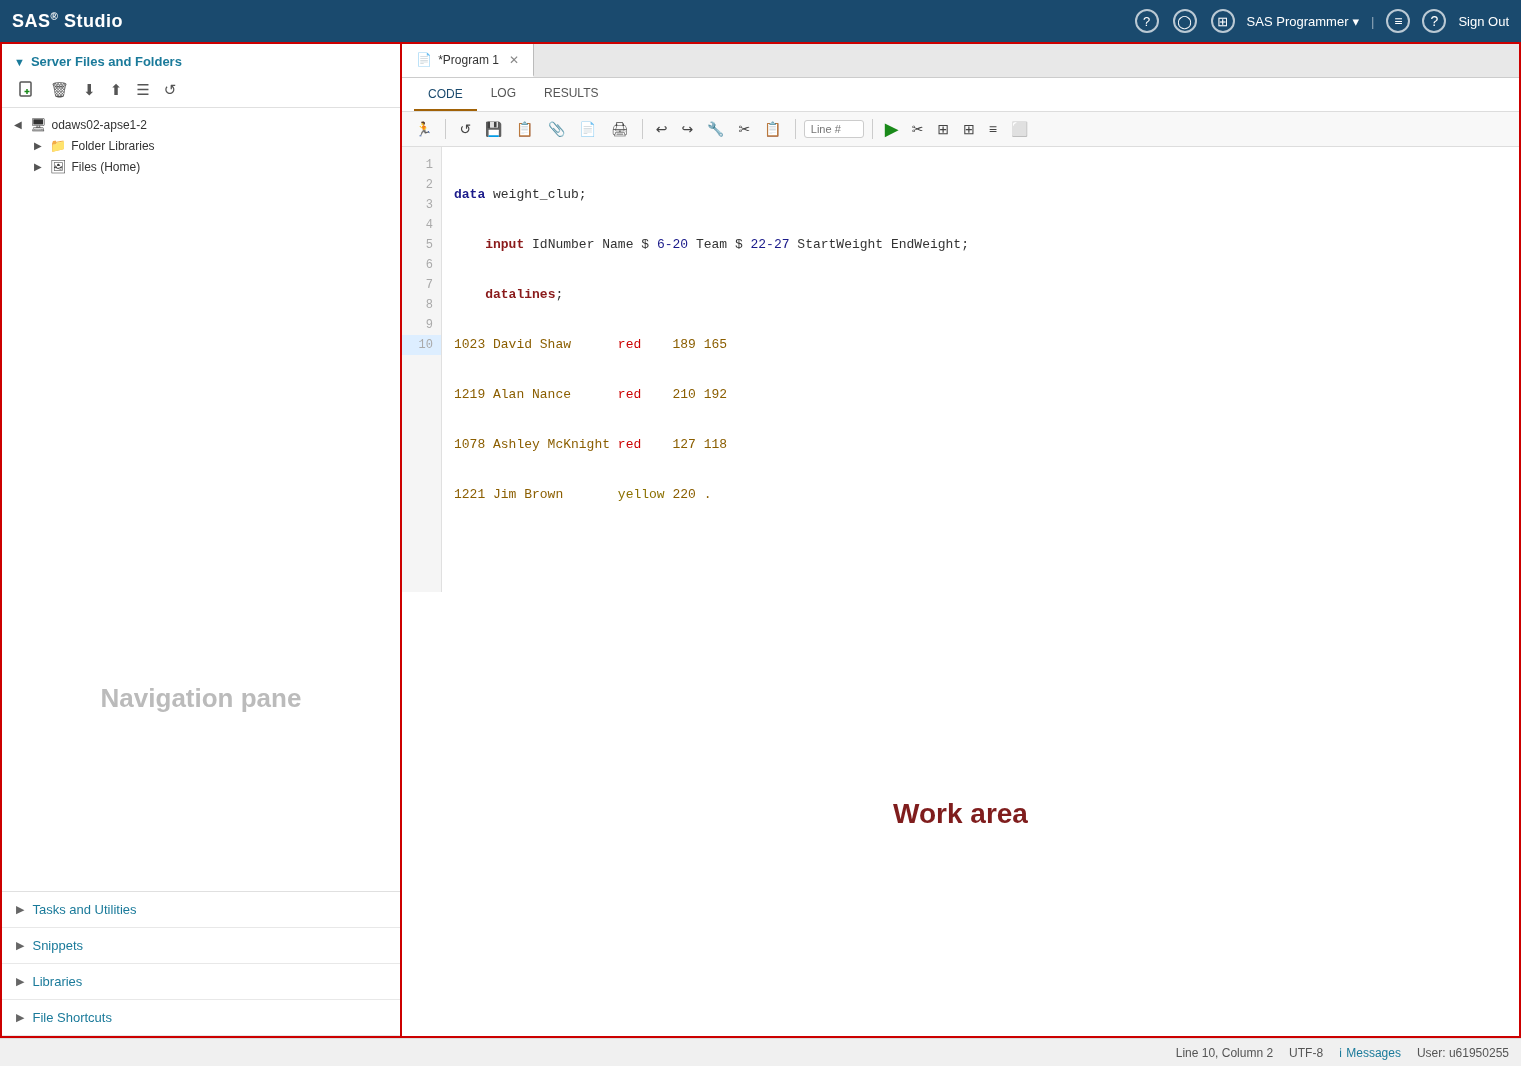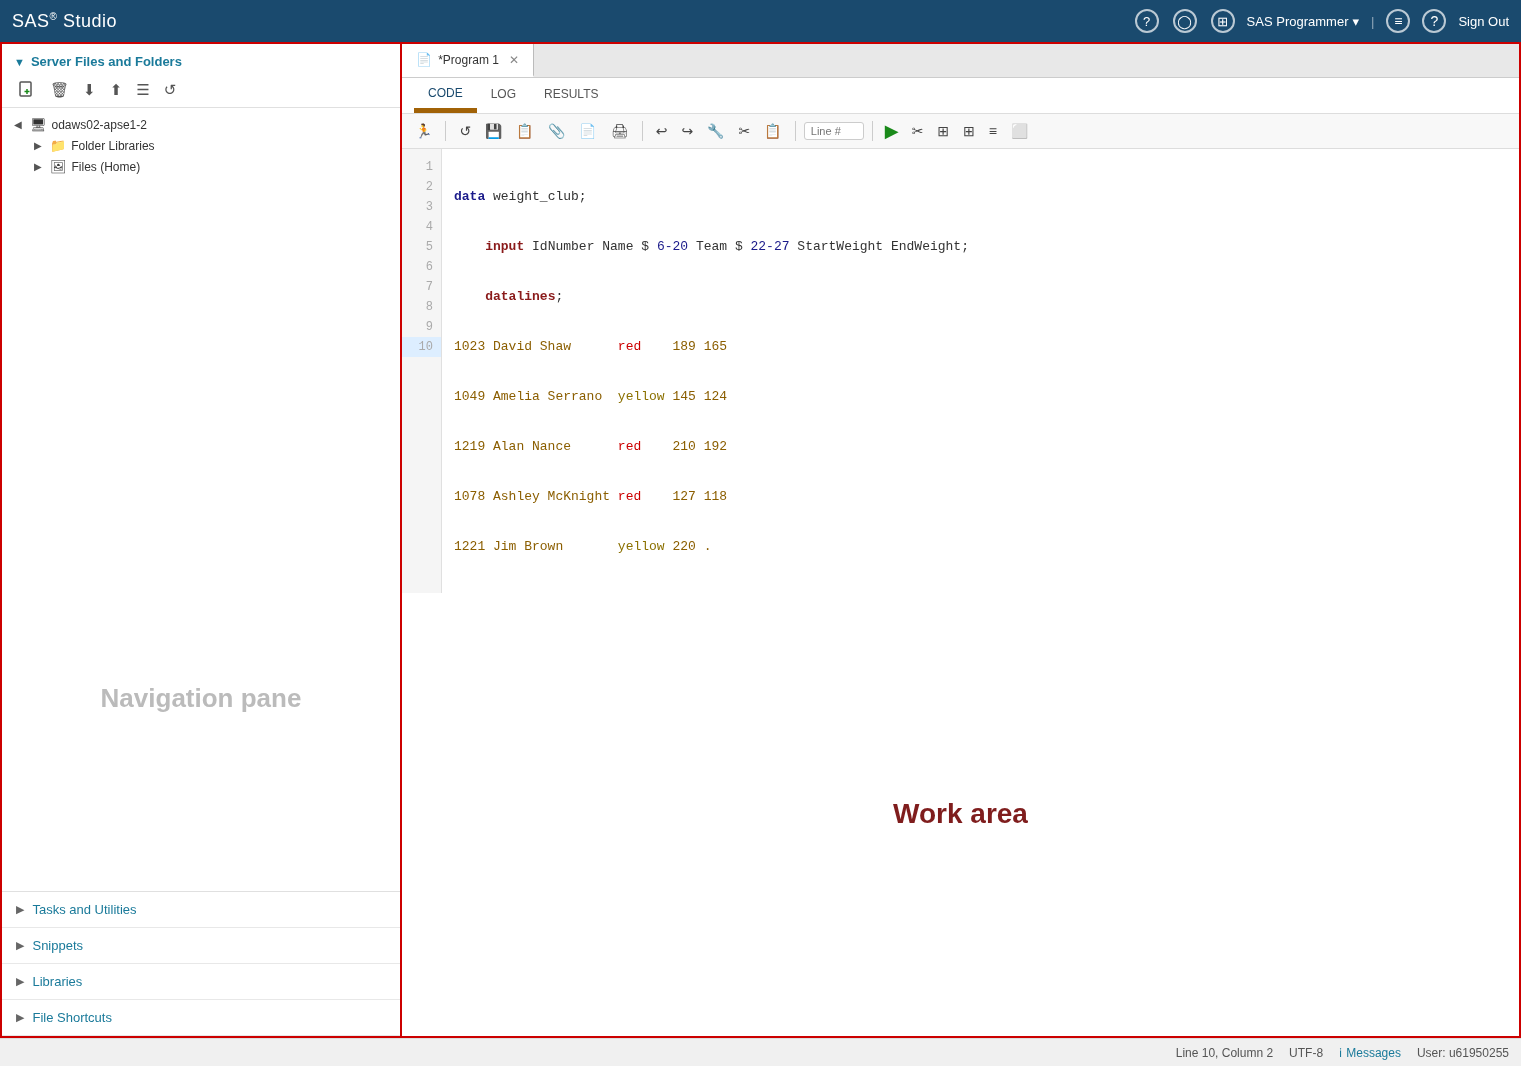--- a/index.html
+++ b/index.html
@@ -10,21 +10,21 @@
       background: #1a4a6e;
       color: white;
       height: 42px;
       display: flex;
       align-items: center;
       padding: 0 12px;
       gap: 12px;
     }
     .top-bar-logo {
       font-size: 18px;
-      font-weight: normal;
+      font-weight: bold;
       color: white;
       letter-spacing: 0.5px;
       text-align: right;
     }
     .top-bar-logo sup { font-size: 10px; }
     .top-bar-spacer { flex: 1; }
     .top-bar-icons { display: flex; align-items: center; gap: 14px; }
     .top-bar-icon {
       width: 24px; height: 24px;
       border-radius: 50%;
@@ -159,21 +159,21 @@
     .code-tab {
       padding: 8px 14px;
       cursor: pointer;
       font-size: 12px;
       color: #555;
       border-bottom: 3px solid transparent;
       font-weight: 500;
     }
     .code-tab.active {
       color: #1a4a6e;
-      border-bottom: 5px solid #a16207;
+      border-bottom: 2px solid #a16207;
     }
 
     .editor-toolbar {
       display: flex;
       align-items: center;
       padding: 4px 8px;
       gap: 4px;
       border-bottom: 1px solid #ddd;
       background: #f8f8f8;
     }
@@ -427,21 +427,20 @@
         <div class="line-number">7</div>
         <div class="line-number">8</div>
         <div class="line-number">9</div>
         <div class="line-number highlighted">10</div>
       </div>
       <div class="code-content">
         <div class="code-line"><span class="kw-data">data</span><span class="code-normal"> weight_club;</span></div>
         <div class="code-line"><span class="code-normal">    </span><span class="kw-input">input</span><span class="code-normal"> IdNumber Name </span><span class="code-dollar">$</span><span class="code-range"> 6-20</span><span class="code-normal"> Team </span><span class="code-dollar">$</span><span class="code-range"> 22-27</span><span class="code-normal"> StartWeight EndWeight;</span></div>
         <div class="code-line"><span class="code-normal">    </span><span class="kw-datalines">datalines</span><span class="code-normal">;</span></div>
         <div class="code-line"><span class="code-data">1023 David Shaw      <span class="code-red">red</span>    189 165</span></div>
-        <div class="code-line"><span class="code-data">1049 Amelia Serrano  <span class="code-yellow">yellow</span> 145 124</span></div>
         <div class="code-line"><span class="code-data">1219 Alan Nance      <span class="code-red">red</span>    210 192</span></div>
         <div class="code-line"><span class="code-data">1078 Ashley McKnight <span class="code-red">red</span>    127 118</span></div>
         <div class="code-line"><span class="code-data">1221 Jim Brown       <span class="code-yellow">yellow</span> 220 .</span></div>
         
       </div>
     </div>
 
     <div class="work-area-label">
       <span>Work area</span>
     </div>

